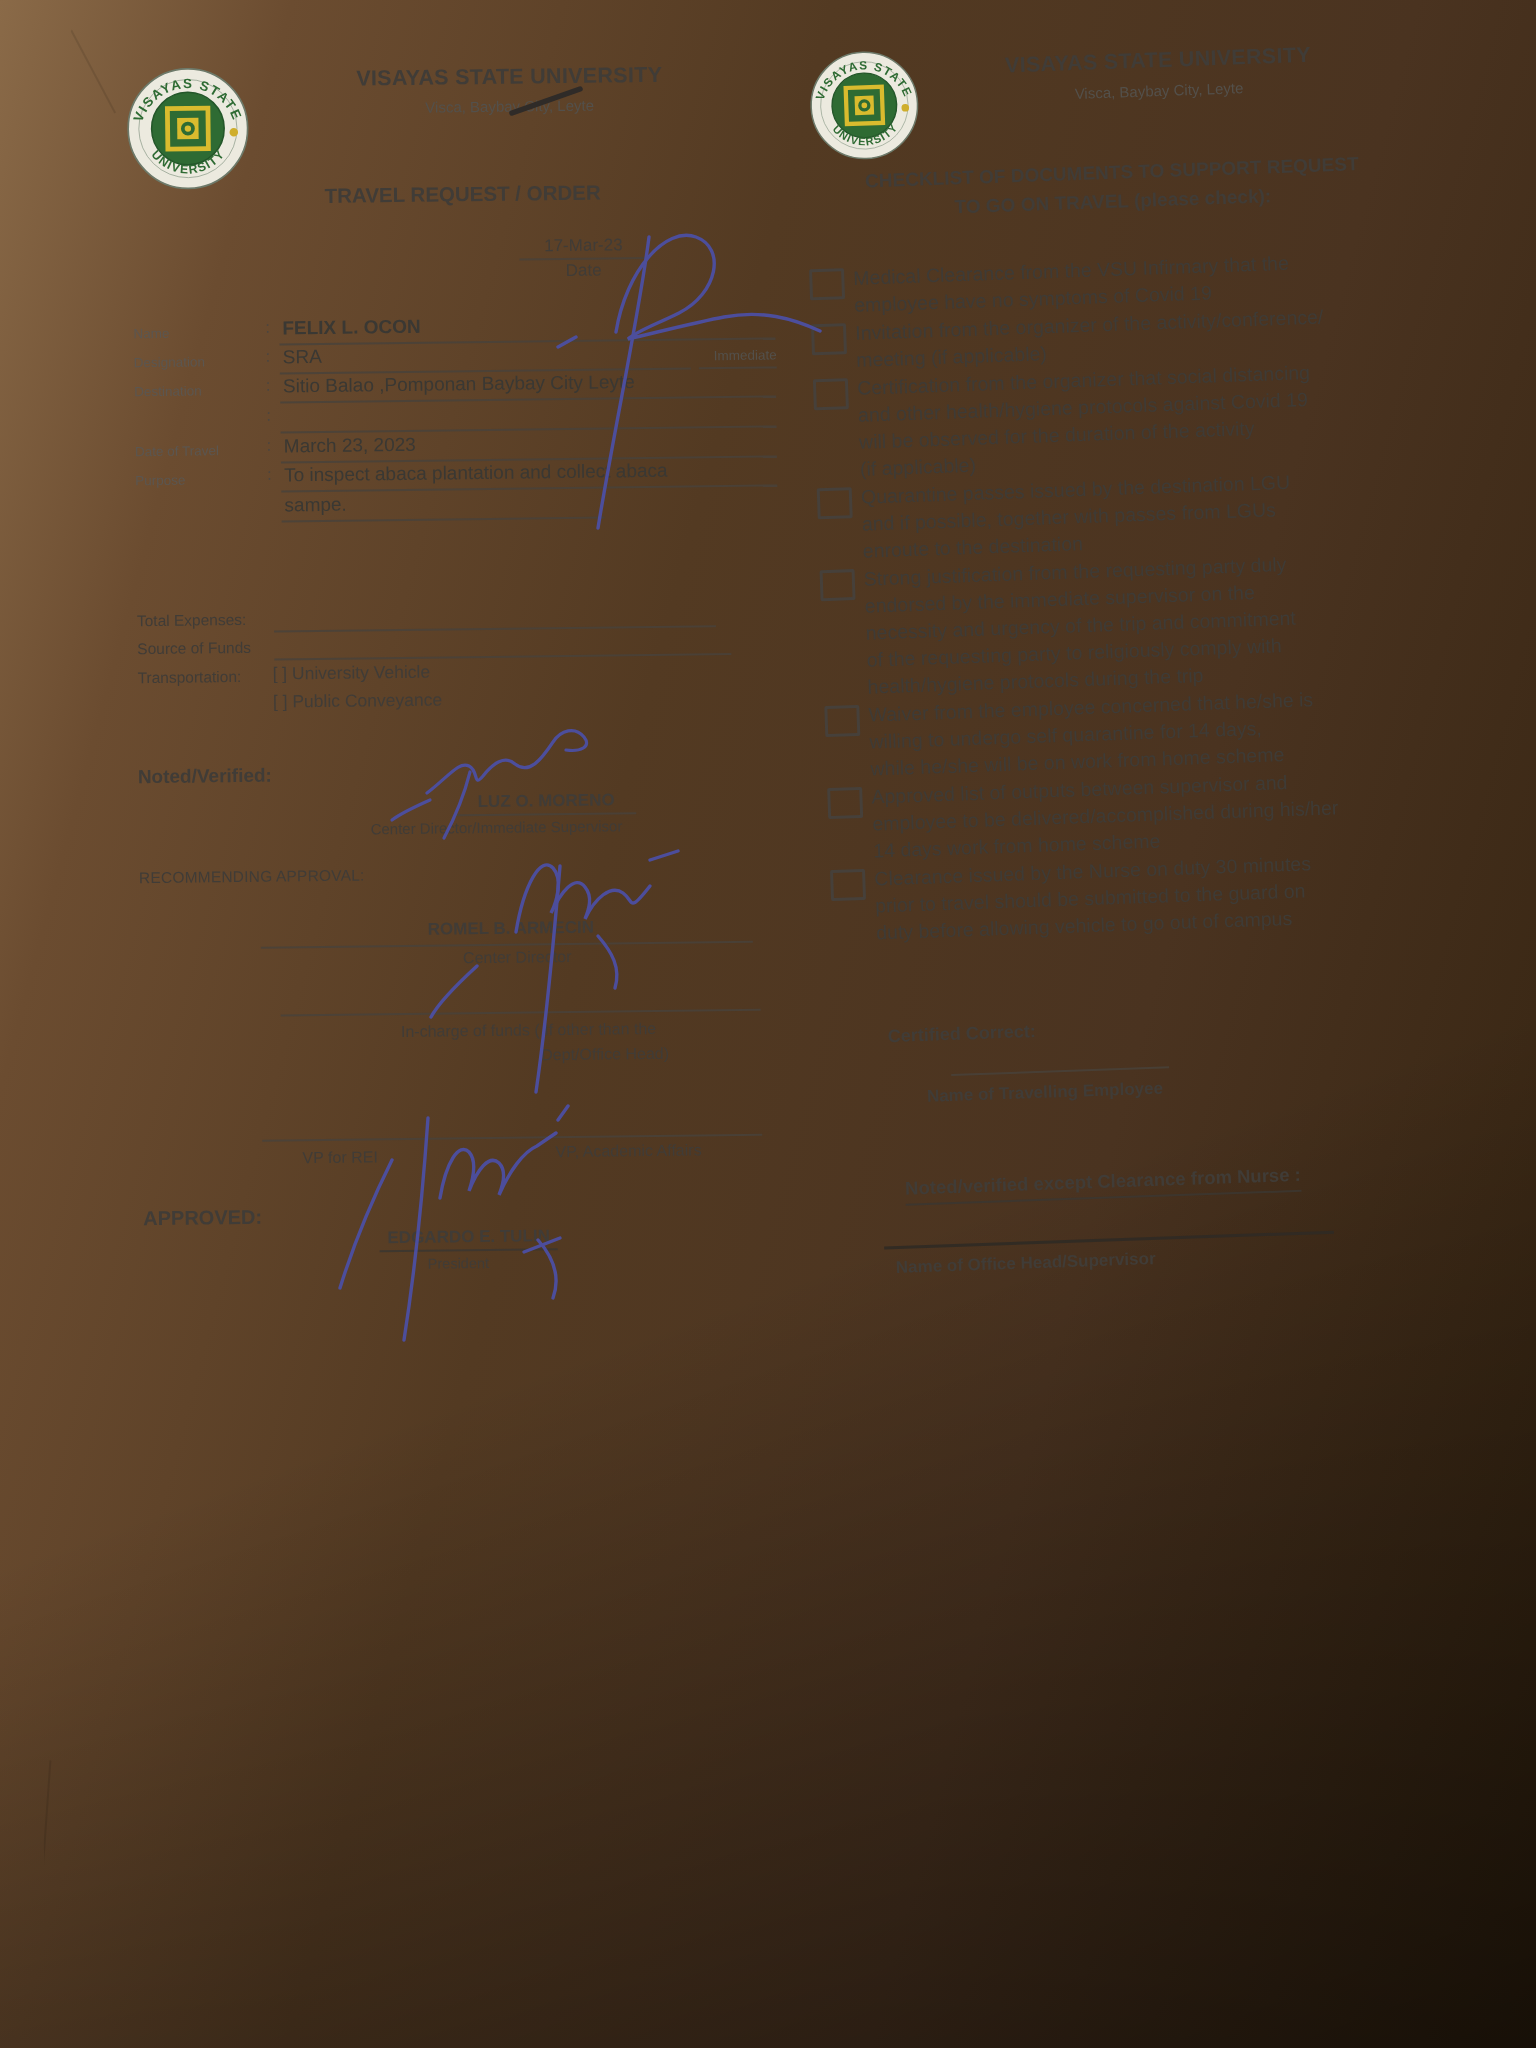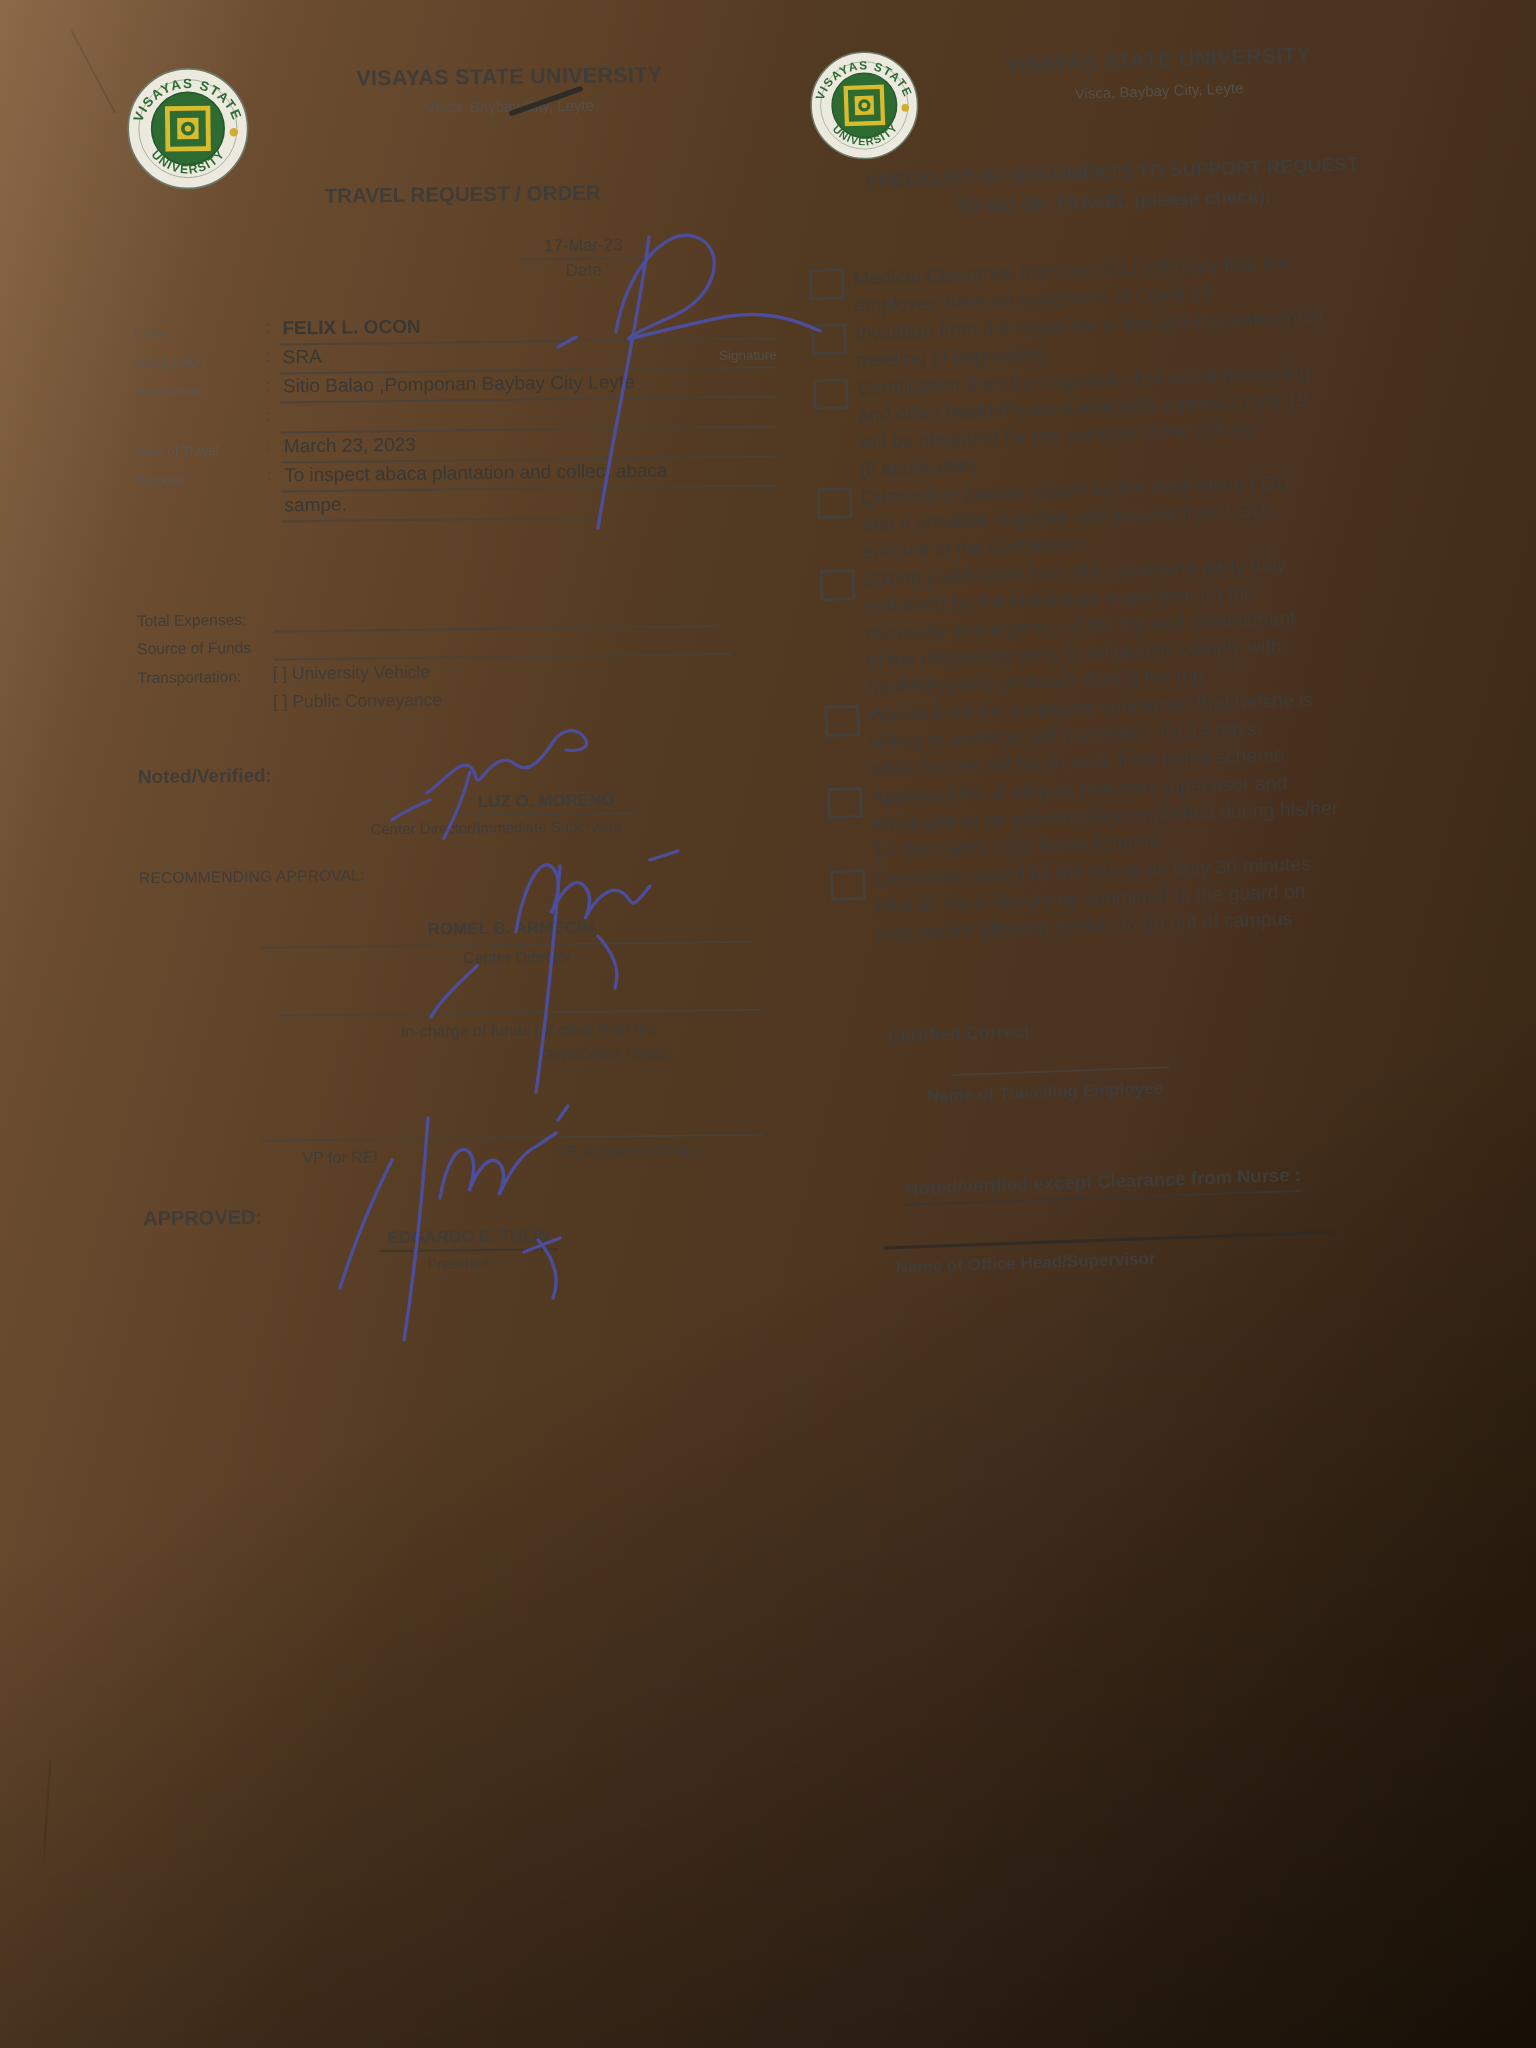--- a/index.html
+++ b/index.html
@@ -79,21 +79,21 @@
     <div class="lrow" style="top:316px;">
       <span class="llabel">Name</span>
       <span class="lcolon">:</span>
       <span class="lvalue w-full b">FELIX L. OCON</span>
     </div>
     <div class="lrow" style="top:345px;">
       <span class="llabel">Designation</span>
       <span class="lcolon">:</span>
       <span class="lvalue w-desig">SRA</span>
     </div>
-    <div class="t" style="left:698px;top:352px;width:78px;font-size:13.5px;text-align:right;color:#53504b;border-bottom:2px solid rgba(72,66,59,.82);padding-bottom:4px;">Signature</div>
+    <div class="t" style="left:698px;top:352px;width:78px;font-size:13.5px;text-align:right;color:#53504b;border-bottom:2px solid rgba(72,66,59,.82);padding-bottom:4px;">Immediate</div>
     <div class="lrow" style="top:374px;">
       <span class="llabel">Destination</span>
       <span class="lcolon">:</span>
       <span class="lvalue w-full">Sitio Balao ,Pomponan Baybay City Leyte</span>
     </div>
     <div class="lrow" style="top:404px;">
       <span class="llabel"></span>
       <span class="lcolon">:</span>
       <span class="lvalue w-full"></span>
     </div>

